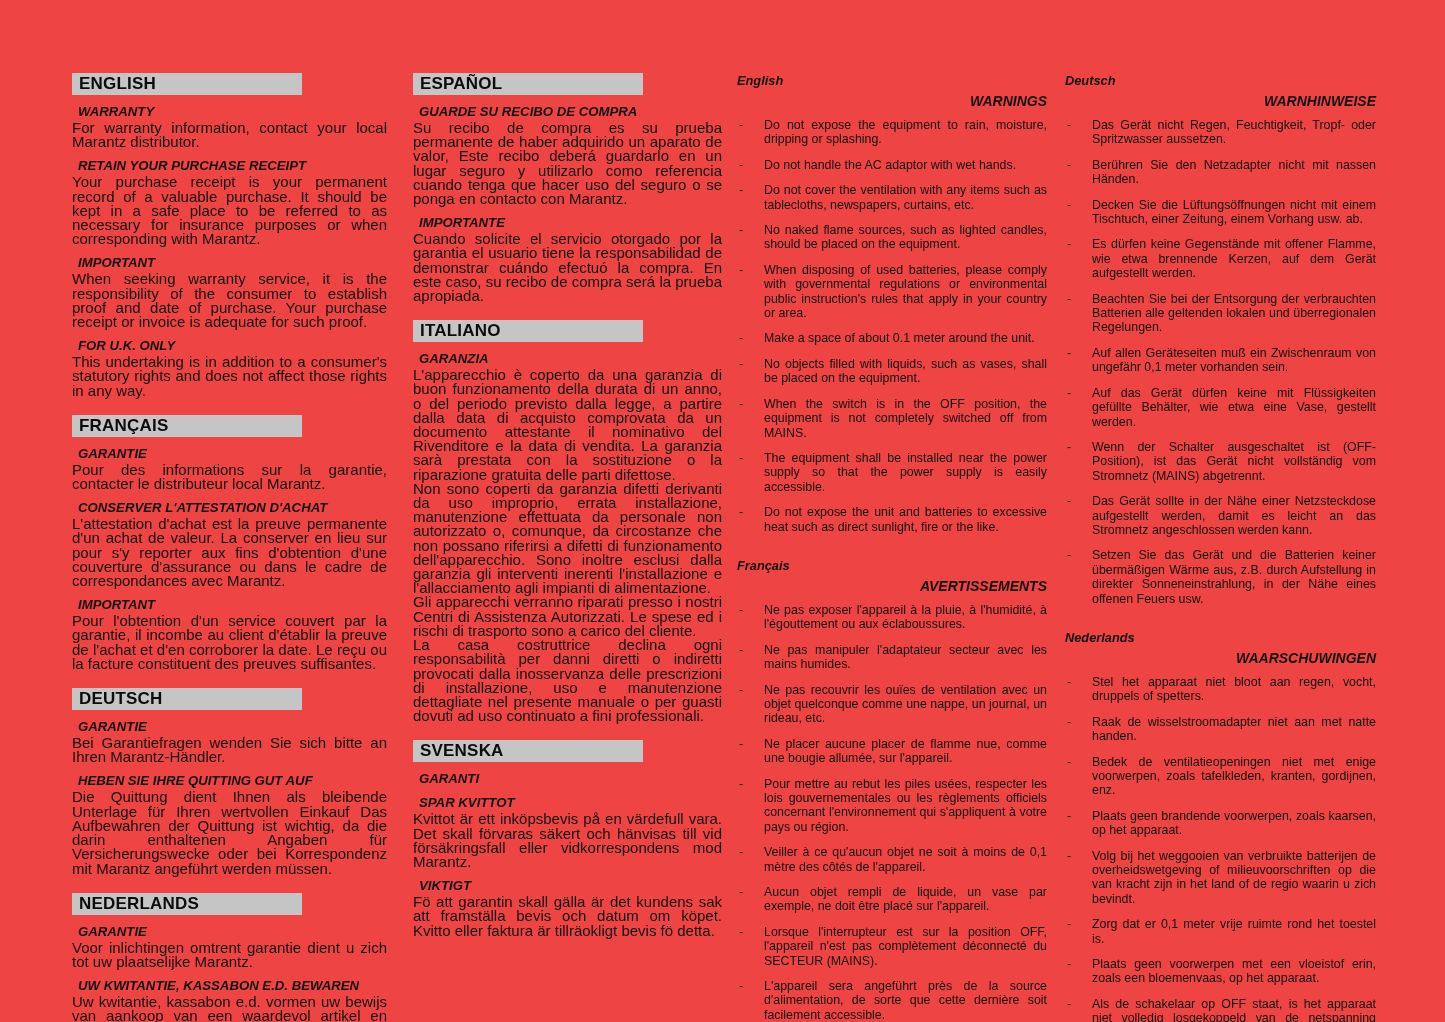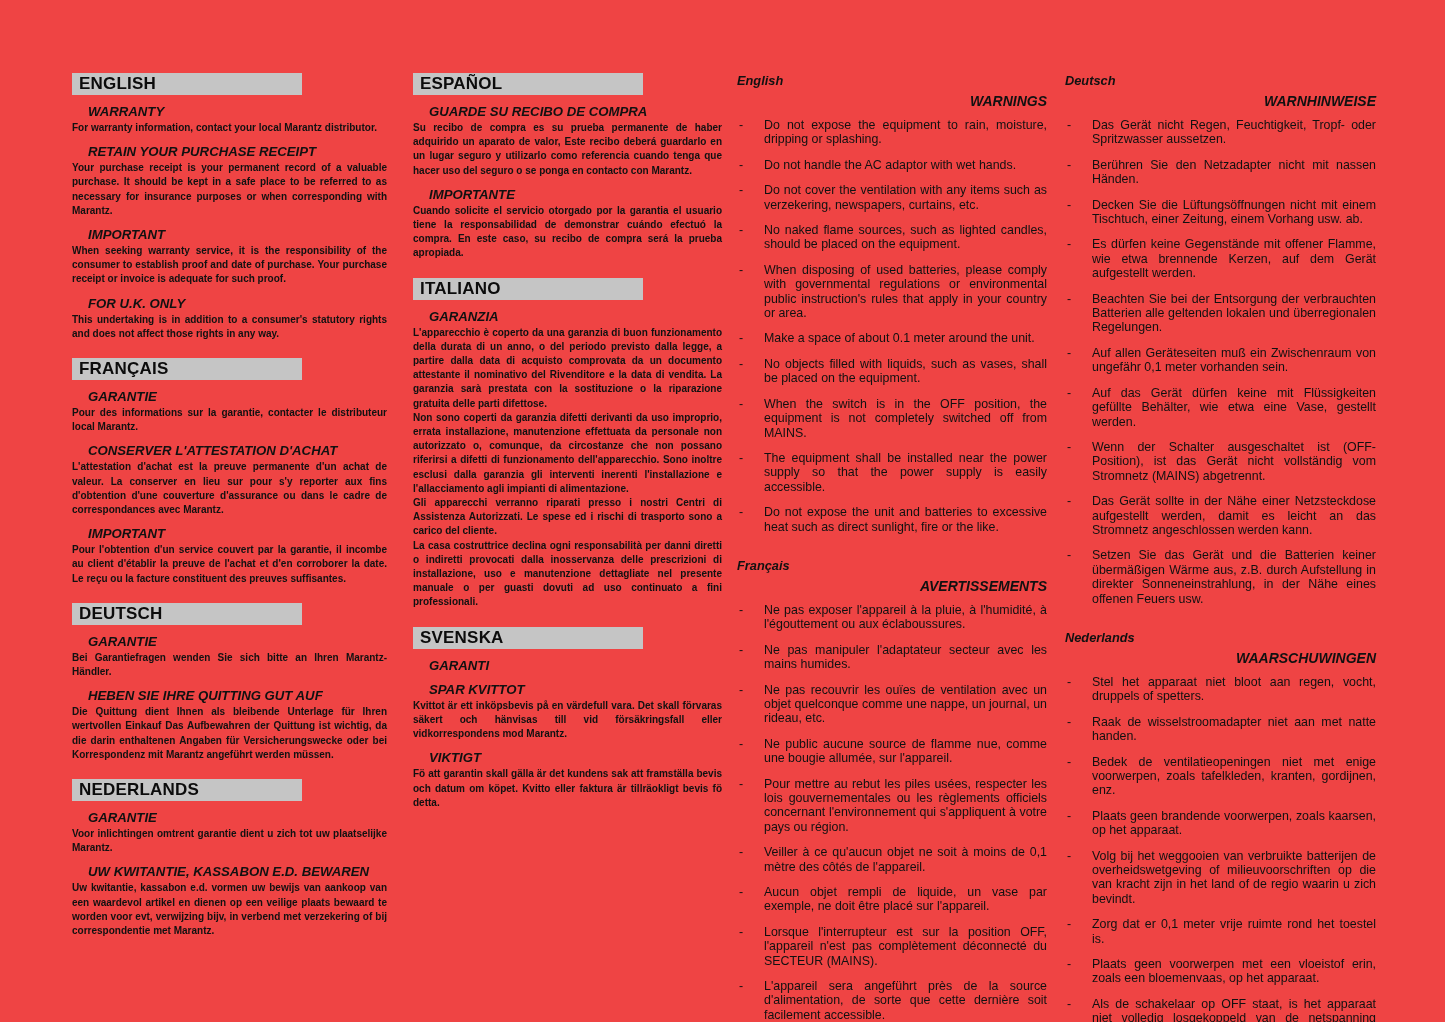--- a/index.html
+++ b/index.html
@@ -15,24 +15,24 @@
 
   .lang-bar {
     background:#c5c5c5; color:#0c0c0c; font-weight:bold; font-size:17px;
     line-height:22px; width:230px; padding-left:7px; box-sizing:border-box;
     margin:0 0 4px 0; letter-spacing:0.2px;
   }
   .section { margin-bottom:0; }
   .section + .section { margin-top:17px; }
   .block-heading {
     font-style:italic; font-weight:bold; font-size:13.2px;
-    margin:9px 0 2px 16px; padding:0;
+    margin:9px 0 2px 6px; padding:0;
   }
   .block p {
-    margin:0; font-size:10px; line-height:14.2px; text-align:justify;font-weight:bold;
+    margin:0; font-size:15px; line-height:14.2px; text-align:justify;
   }
 
   .warn-lang { font-style:italic; font-weight:bold; font-size:12.8px; }
   .warn-title {
     font-style:italic; font-weight:bold; font-size:14px;
     text-align:right; margin:5px 0 9px 0;
   }
   .warn-group + .warn-group { margin-top:24px; }
   .warn-item { display:flex; margin-bottom:11px; font-size:12.4px; line-height:14.4px; }
   .warn-dash { flex:0 0 27px; padding-left:2px; box-sizing:border-box; }
@@ -153,21 +153,21 @@
       <div class="warn-item">
           <span class="warn-dash">-</span>
           <span class="warn-text">Do not expose the equipment to rain, moisture, dripping or splashing.</span>
         </div>
       <div class="warn-item">
           <span class="warn-dash">-</span>
           <span class="warn-text">Do not handle the AC adaptor with wet hands.</span>
         </div>
       <div class="warn-item">
           <span class="warn-dash">-</span>
-          <span class="warn-text">Do not cover the ventilation with any items such as verzekering, newspapers, curtains, etc.</span>
+          <span class="warn-text">Do not cover the ventilation with any items such as tablecloths, newspapers, curtains, etc.</span>
         </div>
       <div class="warn-item">
           <span class="warn-dash">-</span>
           <span class="warn-text">No naked flame sources, such as lighted candles, should be placed on the equipment.</span>
         </div>
       <div class="warn-item">
           <span class="warn-dash">-</span>
           <span class="warn-text">When disposing of used batteries, please comply with governmental regulations or environmental public instruction's rules that apply in your country or area.</span>
         </div>
       <div class="warn-item">
@@ -202,21 +202,21 @@
       <div class="warn-item">
           <span class="warn-dash">-</span>
           <span class="warn-text">Ne pas manipuler l'adaptateur secteur avec les mains humides.</span>
         </div>
       <div class="warn-item">
           <span class="warn-dash">-</span>
           <span class="warn-text">Ne pas recouvrir les ouïes de ventilation avec un objet quelconque comme une nappe, un journal, un rideau, etc.</span>
         </div>
       <div class="warn-item">
           <span class="warn-dash">-</span>
-          <span class="warn-text">Ne public aucune source de flamme nue, comme une bougie allumée, sur l'appareil.</span>
+          <span class="warn-text">Ne placer aucune placer de flamme nue, comme une bougie allumée, sur l'appareil.</span>
         </div>
       <div class="warn-item">
           <span class="warn-dash">-</span>
           <span class="warn-text">Pour mettre au rebut les piles usées, respecter les lois gouvernementales ou les règlements officiels concernant l'environnement qui s'appliquent à votre pays ou région.</span>
         </div>
       <div class="warn-item">
           <span class="warn-dash">-</span>
           <span class="warn-text">Veiller à ce qu'aucun objet ne soit à moins de 0,1 mètre des côtés de l'appareil.</span>
         </div>
       <div class="warn-item">

